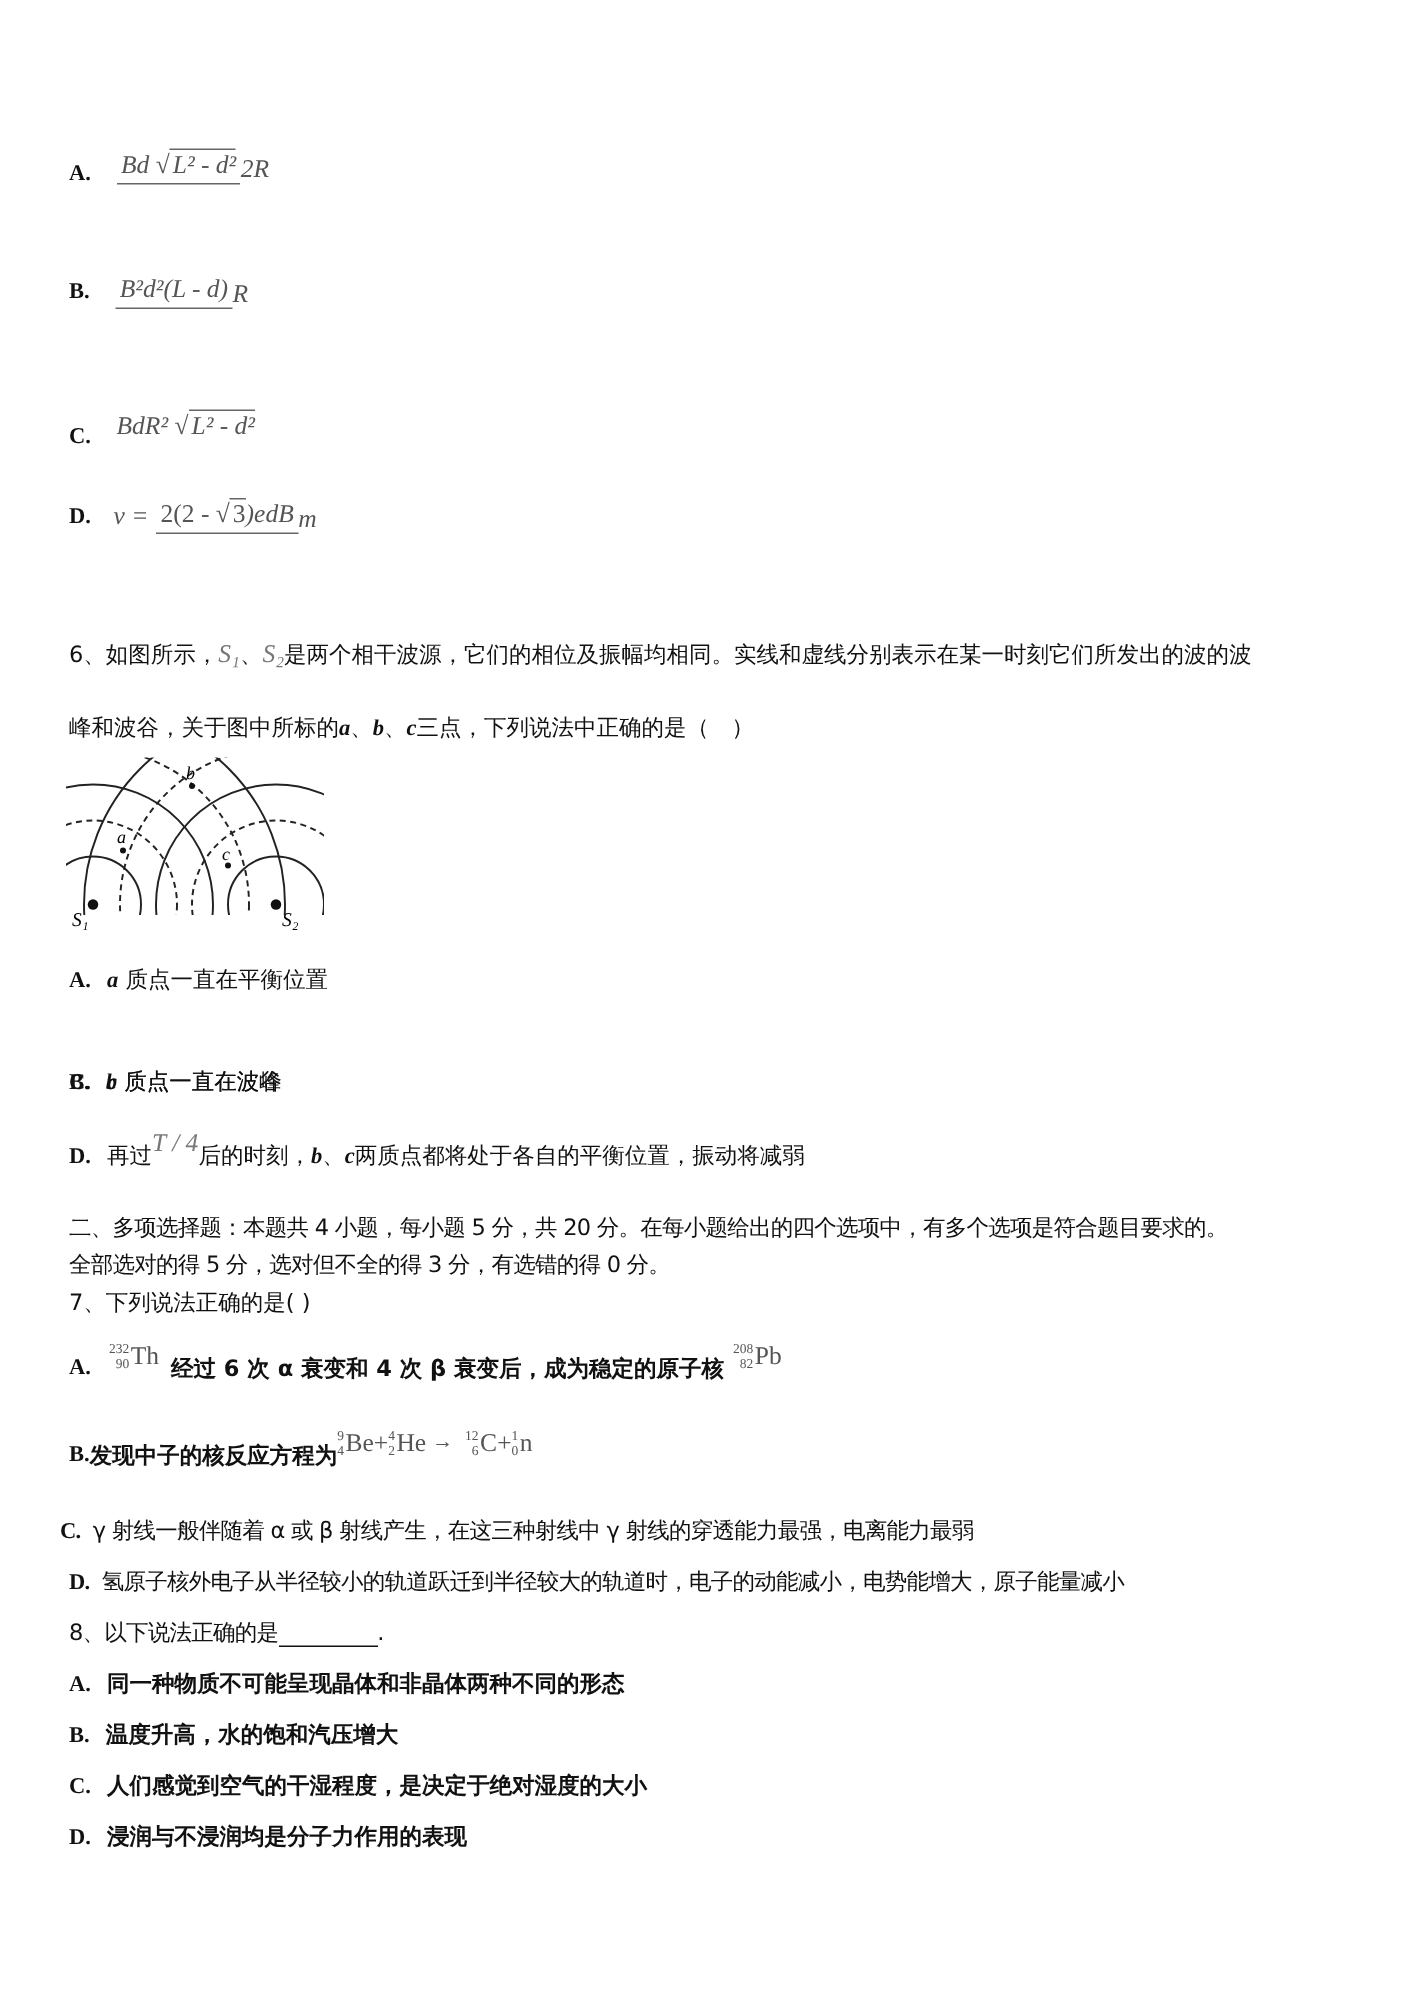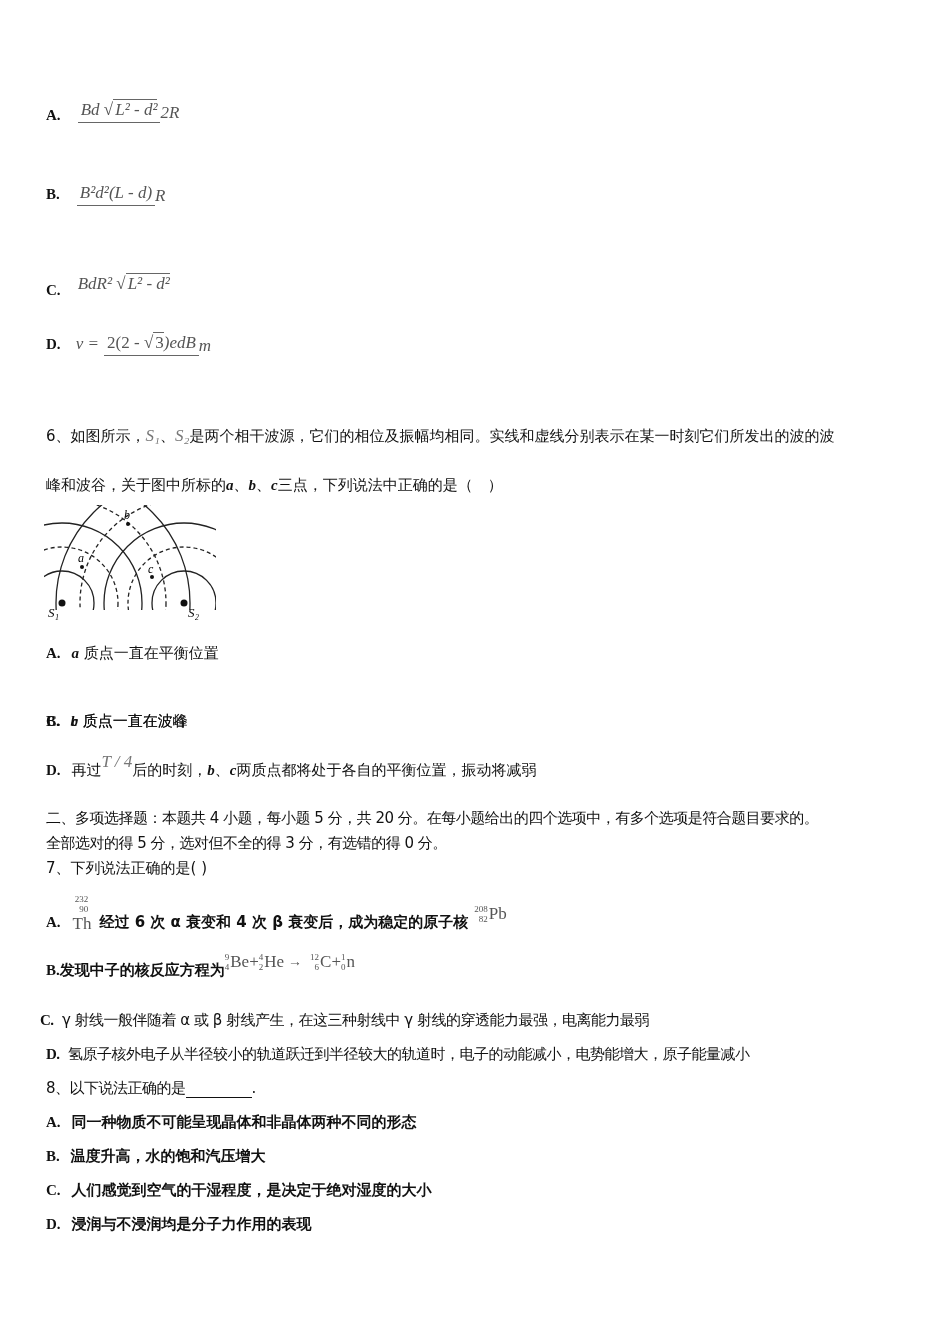--- a/index.html
+++ b/index.html
@@ -120,21 +120,21 @@
   <span style="margin-left:6px;">再过</span><span class="s12" style="position:relative;top:-8px;">T / 4</span><span>后的时刻，</span><span class="it">b</span><span>、</span><span class="it">c</span><span>两质点都将处于各自的平衡位置，振动将减弱</span>
 </div>
 
 <div class="abs txt narrow" style="left:46px;top:809px;">二、多项选择题：本题共 4 小题，每小题 5 分，共 20 分。在每小题给出的四个选项中，有多个选项是符合题目要求的。</div>
 <div class="abs txt narrow" style="left:46px;top:834px;">全部选对的得 5 分，选对但不全的得 3 分，有选错的得 0 分。</div>
 
 <div class="abs txt" style="left:46px;top:859px;">7、下列说法正确的是(   )</div>
 
 <div class="abs txt" style="left:46px;top:894px;display:flex;align-items:center;">
   <span class="lbl" style="position:relative;top:8px;">A.</span>
-  <span class="iso" style="margin-left:12px;flex-direction:column;">
+  <span class="iso" style="margin-left:12px;">
     <span class="nums">
         <span>232</span>
         <span>90</span>
       </span>
       <span>Th</span>
   </span>
   <span style="margin-left:8px;font-weight:bold;position:relative;top:8px;">经过 6 次 α 衰变和 4 次 β 衰变后，成为稳定的原子核</span>
   <span class="iso" style="margin-left:6px;">
     <span class="nums">
         <span>208</span>

